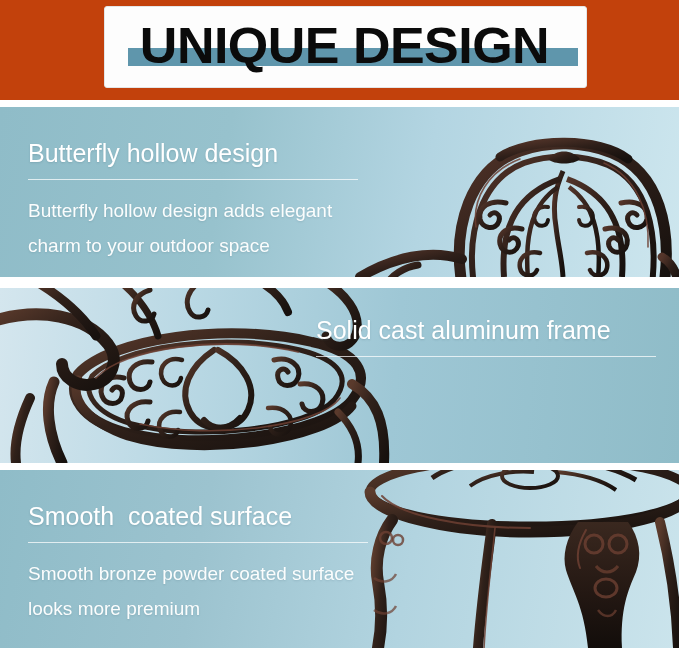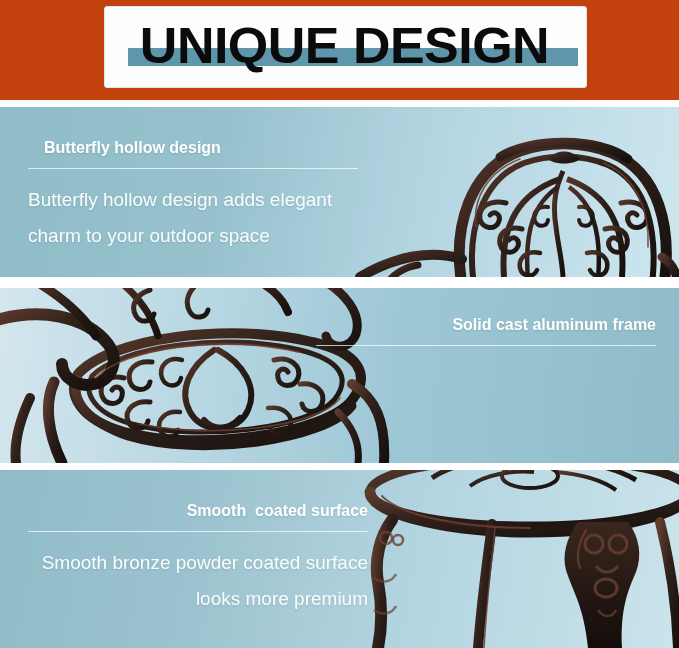--- a/index.html
+++ b/index.html
@@ -36,33 +36,33 @@
   .panel .txt{position:absolute;z-index:5;}
 
   #panel-1{top:107px;height:170px;
     background:linear-gradient(100deg,#8fbcc8 0%,#97c2cd 33%,#b3d5e2 62%,#cde6ee 100%);}
   #panel-2{top:288px;height:175px;
     background:linear-gradient(95deg,#d4e6ee 0%,#b9d8e4 28%,#9ec7d5 58%,#8fbcc8 100%);}
   #panel-3{top:470px;height:178px;
     background:linear-gradient(100deg,#8fbcc8 0%,#9cc3cf 30%,#b2d4e0 60%,#cbe4ec 100%);}
 
   .heading{
-    color:#ffffff;font-weight:bold;font-size:16px;line-height:1.15;
-    text-shadow:0 1px 2px rgba(60,95,110,0.22);white-space:nowrap;margin-left:16px;
+    color:#ffffff;font-weight:normal;font-size:25px;line-height:1.15;
+    text-shadow:0 1px 2px rgba(60,95,110,0.22);white-space:nowrap;
   }
   .rule{height:1px;background:rgba(255,255,255,0.72);margin:11px 0 13px 0;}
   .body-txt{
     color:#fbfdfd;font-size:19px;line-height:1.85;font-weight:normal;
     text-shadow:0 1px 2px rgba(60,95,110,0.18);
   }
 
   
   #txt-1{left:28px;top:32px;width:330px;text-align:left;}
-  #txt-2{left:316px;top:28px;width:340px;text-align:right;}
-  #txt-3{left:28px;top:32px;width:340px;text-align:right;}
+  #txt-2{left:316px;top:28px;width:340px;text-align:left;}
+  #txt-3{left:28px;top:32px;width:340px;text-align:left;}
 
   
   svg{display:block;}
   .mtl-hi{fill:none;stroke:#6d4032;stroke-linecap:round;stroke-linejoin:round;opacity:.85;}
 </style>
 </head>
 <body>
 
 <div class="page">
 

